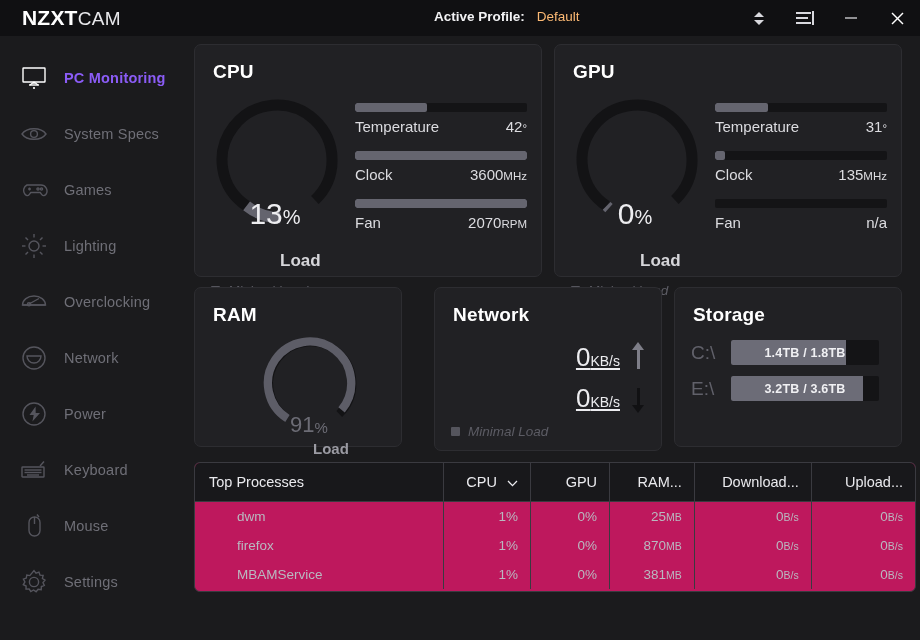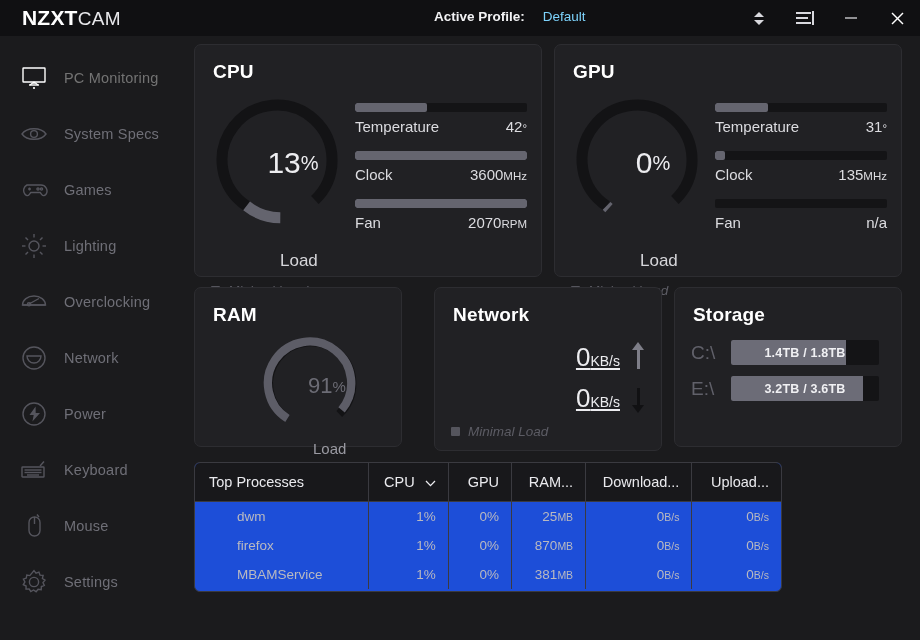--- a/index.html
+++ b/index.html
@@ -17,21 +17,21 @@
     background:#101012;
     display:flex;align-items:center;
   }
   .logo{margin-left:22px;display:flex;align-items:baseline;}
   .logo .nzxt{color:#ffffff;font-size:21px;font-weight:bold;letter-spacing:0.2px;}
   .logo .cam{color:#e9e9ec;font-size:19px;font-weight:300;letter-spacing:0.4px;}
   .profile{
     position:absolute;left:434px;top:9px;display:flex;align-items:center;gap:12px;
   }
   .profile .lbl{color:#f2f2f4;font-size:13.5px;font-weight:bold;}
-  .profile .val{color:#7dd3fc;font-size:13.5px;margin-left:6px;}
+  .profile .val{color:#fdba74;font-size:13.5px;}
   .tb-btns{position:absolute;right:0;top:0;height:36px;display:flex;align-items:center;}
   .tb-btn{
     width:46px;height:36px;display:flex;align-items:center;justify-content:center;
     color:#d8d8dc;
   }
   .spinner{width:14px;height:20px;display:flex;flex-direction:column;align-items:center;justify-content:center;gap:3px;}
   .tri-up{width:0;height:0;border-left:5px solid transparent;border-right:5px solid transparent;border-bottom:5px solid #d9d9de;}
   .tri-dn{width:0;height:0;border-left:5px solid transparent;border-right:5px solid transparent;border-top:5px solid #d9d9de;}
   .menu-icon{width:18px;height:14px;position:relative;}
   .menu-icon i{position:absolute;left:0;height:1.6px;background:#d9d9de;display:block;}
@@ -43,45 +43,45 @@
   
   .sidebar{
     position:absolute;left:0;top:36px;width:190px;height:604px;
     background:#1b1b1d;padding-top:14px;box-sizing:border-box;
   }
   .nav-item{
     height:56px;display:flex;align-items:center;padding-left:14px;box-sizing:border-box;
   }
   .nav-ico{width:40px;height:34px;display:flex;align-items:center;justify-content:center;flex:0 0 40px;}
   .nav-label{margin-left:10px;font-size:14.5px;color:#6f6f77;letter-spacing:.2px;}
-  .nav-item.active .nav-label{color:#737373;font-weight:normal;}
+  .nav-item.active .nav-label{color:#8b5cf6;font-weight:bold;}
   .nav-item.active .nav-ico svg{stroke:#ffffff;}
   .nav-ico svg{stroke:#55555d;fill:none;stroke-width:1.4;}
 
   
   .main{position:absolute;left:190px;top:36px;width:730px;height:604px;}
   .card{
     position:absolute;background:#212124;border:1px solid #2d2d31;border-radius:7px;
     box-sizing:border-box;
   }
   .card-title{
     position:absolute;left:18px;top:16px;color:#ffffff;font-size:19px;font-weight:bold;letter-spacing:.2px;
   }
 
   
   .gauge{position:absolute;}
   .gauge .pcttxt{
-    position:absolute;left:18px;top:0;width:100%;height:100%;
-    display:flex;align-items:center;justify-content:center;
+    position:absolute;left:0;top:0;width:100%;height:100%;
+    display:flex;align-items:flex-end;justify-content:center;
   }
   .pctnum{color:#ededf0;font-size:30px;font-weight:300;line-height:1;}
   .pctsign{color:#ededf0;font-size:20px;font-weight:300;}
   .pctnum.dim,.pctsign.dim{color:#6c6c75;}
   .gauge-load{
-    position:absolute;color:#d6d6da;font-size:17px;font-weight:400;
+    position:absolute;color:#d6d6da;font-size:17px;font-weight:700;
   }
   .gauge-load.dim{color:#9a9aa2;}
 
   
   .stats{position:absolute;}
   .stat{margin-bottom:16px;}
   .bar{height:9px;border-radius:2px;background:#141416;overflow:hidden;}
   .bar > span{display:block;height:100%;background:#65656f;border-radius:2px;}
   .stat-row{display:flex;justify-content:space-between;align-items:baseline;margin-top:6px;}
   .stat-name{color:#dcdce0;font-size:15px;font-weight:300;}
@@ -114,23 +114,23 @@
   }
   .drive-fill{position:absolute;left:0;top:0;height:100%;background:#6c6c77;}
   .drive-text{
     position:absolute;left:0;top:0;width:100%;height:100%;
     display:flex;align-items:center;justify-content:center;
     color:#f0f0f3;font-size:12.5px;font-weight:bold;letter-spacing:.2px;
   }
 
   
   .proc-table{
-    position:absolute;left:4px;top:426px;width:588px;height:130px;
+    position:absolute;left:4px;top:426px;width:722px;height:130px;
     border:1px solid #3a3a40;border-radius:6px;box-sizing:border-box;overflow:hidden;
-    background:#1d4ed8;
+    background:#be185d;
   }
   table{width:100%;border-collapse:collapse;}
   thead th{
     height:38px;font-size:14.5px;font-weight:400;color:#eaeaee;
     background:#18181b;border-bottom:1px solid #3a3a40;
     text-align:right;padding:0 12px;white-space:nowrap;
   }
   thead th.first{text-align:left;padding-left:14px;}
   thead th + th{border-left:1px solid #3a3a40;}
   tbody td{

